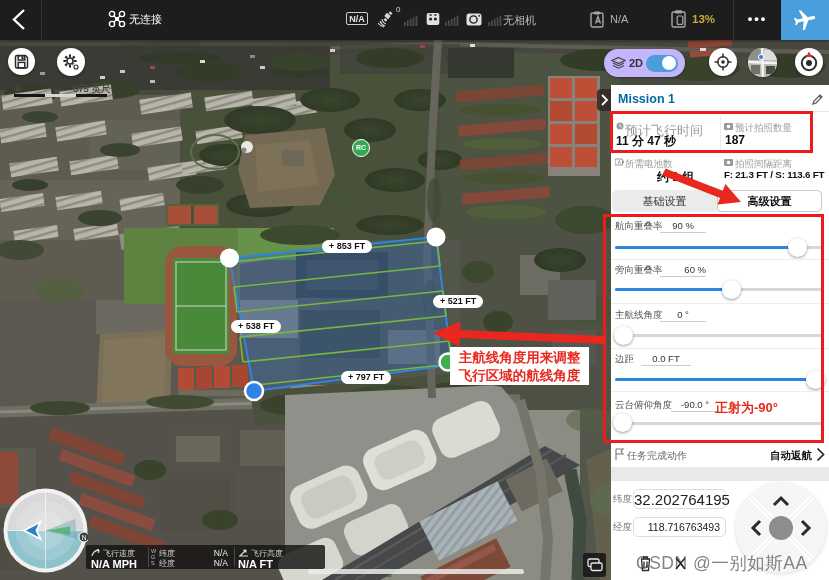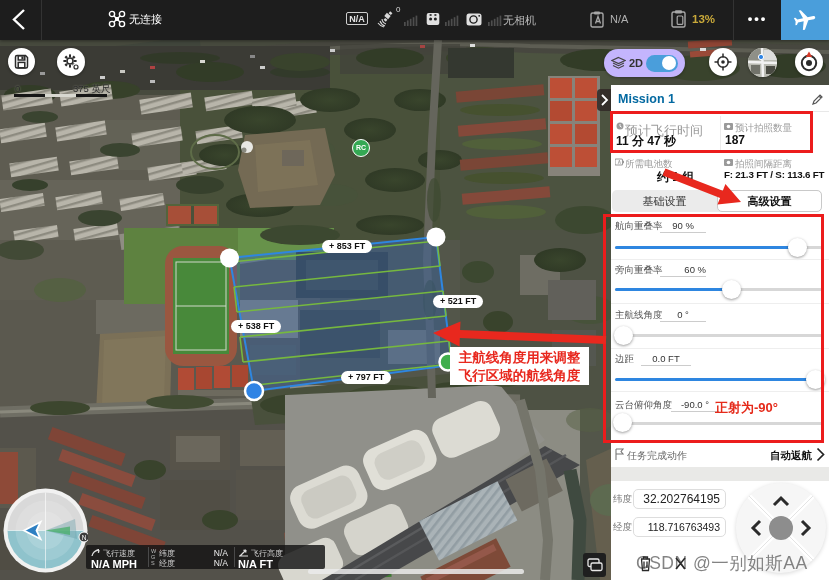--- a/index.html
+++ b/index.html
@@ -578,21 +578,21 @@
           <path d="M1.5 1.5 L7.5 7.5 L1.5 13.5" fill="none" stroke="#222" stroke-width="1.7"></path>
         </svg>
   </div>
 
   <div class="abs" style="left:0;top:382px;width:218px;height:14px;background:#e9e9e7;"></div>
 
   <div class="abs" style="left:0;top:396px;width:218px;height:99px;">
 
     <div class="abs" style="left:2px;top:12px;font-size:9.5px;color:#777;">纬度</div>
 
-    <div class="abs" style="left:22px;top:8px;width:93px;height:20px;border:1px solid #ddd;border-radius:5px;background:#fff;font-size:12px;color:#222;text-align:right;line-height:19px;padding-right:5px;">32.202764195</div>
+    <div class="abs" style="left:22px;top:8px;width:93px;height:20px;border:1px solid #ddd;border-radius:5px;background:#fff;font-size:15px;color:#222;text-align:right;line-height:19px;padding-right:5px;">32.202764195</div>
 
     <div class="abs" style="left:2px;top:40px;font-size:9.5px;color:#777;">经度</div>
 
     <div class="abs" style="left:22px;top:36px;width:93px;height:20px;border:1px solid #ddd;border-radius:5px;background:#fff;font-size:10.5px;color:#222;text-align:right;line-height:19px;padding-right:5px;">118.716763493</div>
   </div>
 
   <div class="abs" style="left:125px;top:398px;width:90px;height:90px;border-radius:50%;background:#f6f6f6;box-shadow:0 1px 4px rgba(0,0,0,0.15);overflow:hidden;">
     <svg width="90" height="90" viewBox="0 0 90 90">
       <path d="M0,0 L90,90 M90,0 L0,90" stroke="#ffffff" stroke-width="5"></path>
       <path d="M0,0 L90,90 M90,0 L0,90" stroke="#e4e4e4" stroke-width="1"></path>

